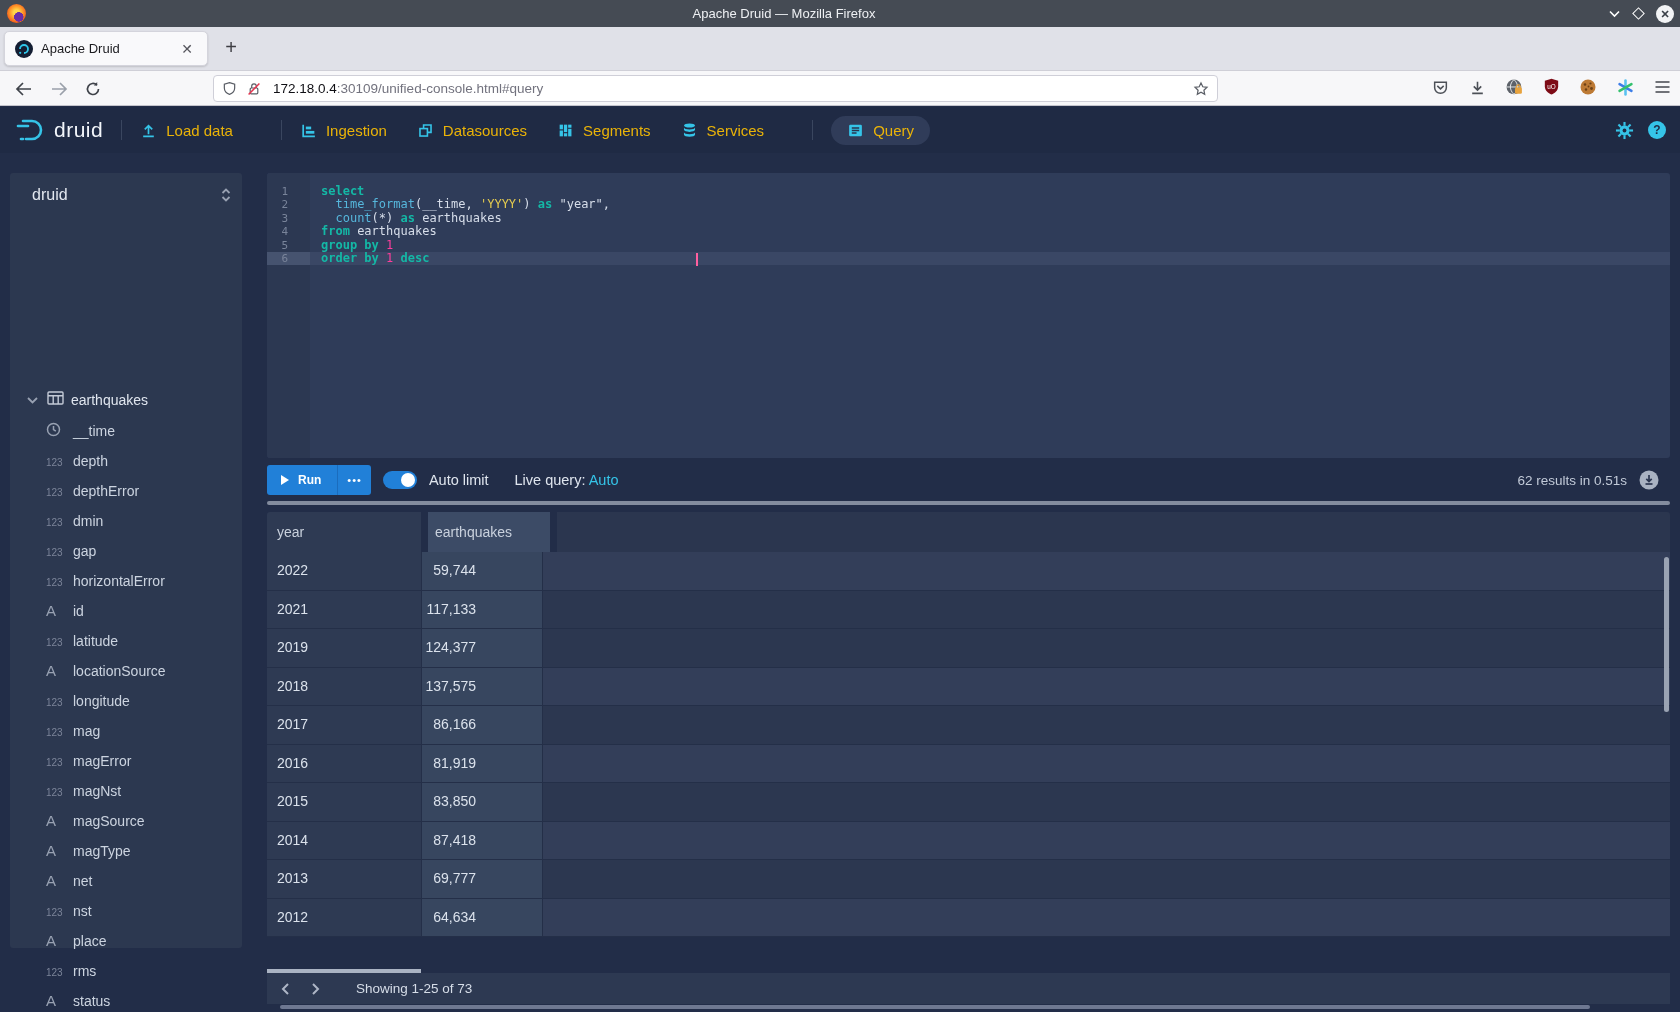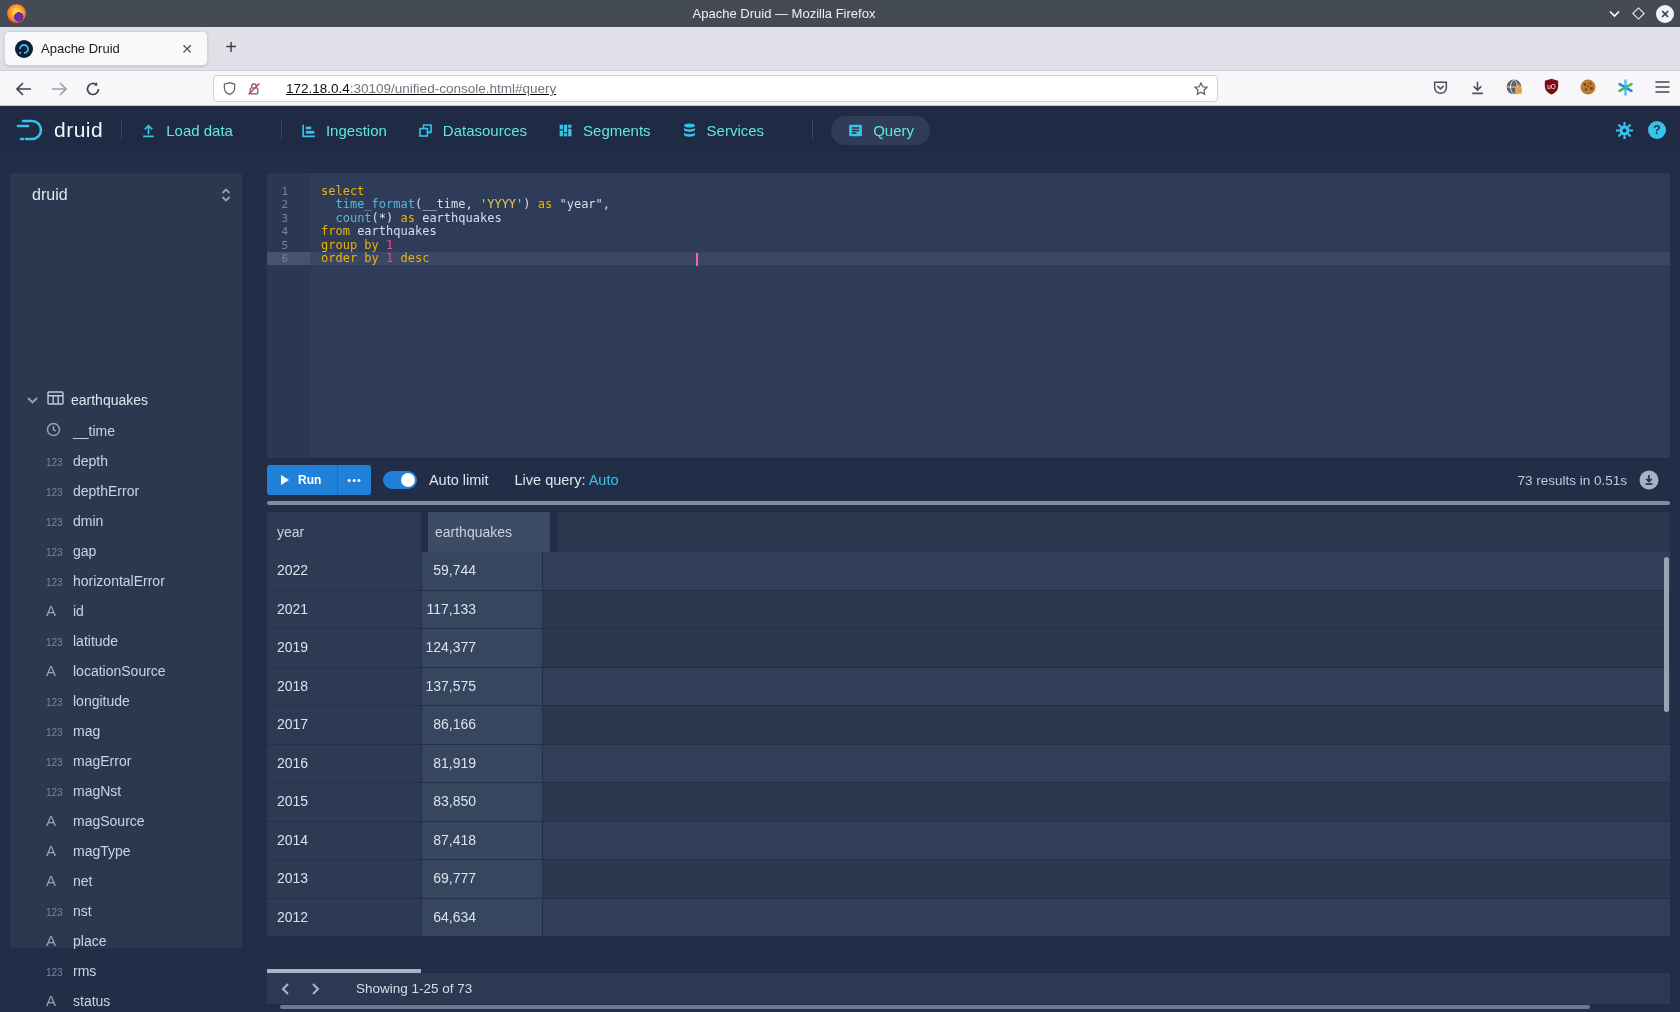--- a/index.html
+++ b/index.html
@@ -26,33 +26,33 @@
   .tab-title { flex:1; margin-left:8px; font-size:13px; color:#1b1b1f; white-space:nowrap; overflow:hidden; }
   .tab-close { color:#55555c; font-size:14px; padding:0 4px; }
   .newtab { position:absolute; left:218px; top:8px; width:26px; height:26px; text-align:center; line-height:24px;
     font-size:20px; color:#3d3d42; border-radius:4px; }
 
   .toolbar { position:absolute; left:0; top:70px; width:1680px; height:36px; background:#f7f7f9;
     border-top:1px solid #cfcfd7; border-bottom:1px solid #c4c4cc; }
   .nav-btn { position:absolute; top:6px; width:24px; height:24px; display:flex; align-items:center; justify-content:center; }
   .urlbar { position:absolute; left:213px; top:4px; width:1005px; height:27px; background:#ffffff;
     border:1px solid #cfcfd8; border-radius:4px; display:flex; align-items:center; padding:0 8px; }
-  .url-text { flex:1; font-size:13.5px; margin-left:24px; white-space:nowrap; overflow:hidden;text-decoration:underline; }
+  .url-text { flex:1; font-size:13.5px; margin-left:11px; white-space:nowrap; overflow:hidden; }
   .url-host { color:#0f0f14; }
   .url-rest { color:#72727e; }
   .tb-icons { position:absolute; right:8px; top:6px; display:flex; align-items:center; gap:17px; }
   .tb-icons > span { display:flex; align-items:center; justify-content:center; width:20px; height:20px; }
 
   
   .appheader { position:absolute; left:0; top:107px; width:1680px; height:46px; background:#1f2a44;
     display:flex; align-items:center; }
   .brand-logo { margin-left:14px; }
   .brand-name { margin-left:6px; color:#f2f5fa; font-size:21px; letter-spacing:.5px; }
   .hd-sep { width:1px; height:20px; background:#3a465f; margin:0 18px; }
-  .nav-item { display:flex; align-items:center; gap:9px; margin-right:30px; color:#5eead4; font-size:15px; }
+  .nav-item { display:flex; align-items:center; gap:9px; margin-right:30px; color:#eab308; font-size:15px; }
   .nav-item.active { background:#303c59; border-radius:16px; padding:6px 16px; margin-right:0;align-items:flex-end; }
   .hd-right { position:absolute; right:14px; top:0; height:46px; display:flex; align-items:center; gap:14px; }
   .help-btn { width:18px; height:18px; border-radius:50%; background:#35c4e8; color:#1f2a44; font-weight:bold;
     font-size:12px; text-align:center; line-height:18px; }
 
   
   .sidebar { position:absolute; left:10px; top:173px; width:232px; height:775px; background:#2c3850; border-radius:3px; }
   .schema-row { position:absolute; left:0; top:10px; width:232px; height:28px; }
   .schema-name { position:absolute; left:22px; top:3px; font-size:16px; color:#e2e7ef; }
   .schema-sort { position:absolute; right:10px; top:4px; }
@@ -69,21 +69,21 @@
   .editor { position:absolute; left:267px; top:173px; width:1403px; height:285px; background:#2f3c59;
     border-radius:3px; overflow:hidden; }
   .gutter { position:absolute; left:0; top:0; width:43px; height:285px; background:#2c3852; }
   .gutter-num { width:43px; height:13.4px; line-height:13.4px; text-align:right; padding-right:22px;
     font-family:"DejaVu Sans Mono", monospace; font-size:11px; color:#79849a; }
   .gutter-pad { height:12px; }
   .active-line { position:absolute; left:0; top:79px; width:1403px; height:13.4px; background:#3a4765; }
   .active-gutter { position:absolute; left:0; top:79px; width:43px; height:13.4px; background:#46536f; }
   .code { position:absolute; left:54px; top:12px; font-family:"DejaVu Sans Mono", monospace; font-size:12px; }
   .code-line { height:13.4px; line-height:13.4px; white-space:pre; }
-  .tok-kw { color:#eab308; } .tok-fn { color:#56b7dc; } .tok-str { color:#e4cb4f; }
+  .tok-kw { color:#14b8a6;font-weight:bold; } .tok-fn { color:#56b7dc; } .tok-str { color:#e4cb4f; }
   .tok-num { color:#ff3d9d; } .tok-pl { color:#d7deea; }
   .cursor { position:absolute; left:162px; top:79.5px; width:1.5px; height:13px; background:#ff5f9f; }
 
   
   .runbar { position:absolute; left:267px; top:458px; width:1403px; height:44px; display:flex; align-items:center; }
   .run-group { display:flex; height:30px; border-radius:3px; overflow:hidden; }
   .run-btn { background:#2180d8; color:#fff; font-size:12px; display:flex; align-items:center; gap:9px;
     padding:0 16px 0 14px;font-weight:bold; }
   .play-tri { width:0; height:0; border-left:8px solid #fff; border-top:5px solid transparent; border-bottom:5px solid transparent; }
   .more-btn { background:#2180d8; border-left:1px solid #1b6cbd; color:#fff; font-size:11px; letter-spacing:1px;
@@ -466,21 +466,21 @@
       <span class="play-tri"></span>
       <span>Run</span>
     </div>
     <div class="more-btn">•••</div>
   </div>
   <div class="switch">
       <span class="knob"></span>
     </div>
   <span class="runbar-label">Auto limit</span>
   <span class="live-query"><span>Live query: </span><span class="lq-val">Auto</span></span>
-  <span class="result-info">73 results in 0.51s</span>
+  <span class="result-info">62 results in 0.51s</span>
   <svg class="dl-circle" width="20" height="20" viewBox="0 0 20 20">
     <circle cx="10" cy="10" r="9.5" fill="#a9b2c2"></circle>
     <path d="M10 5v6M7.3 8.8L10 11.5l2.7-2.7" stroke="#2b3650" stroke-width="1.7" fill="none"></path>
     <path d="M6.5 14h7" stroke="#2b3650" stroke-width="1.7"></path>
   </svg>
 </div>
 
 <div class="hsplit"></div>
 
 <div class="results">

